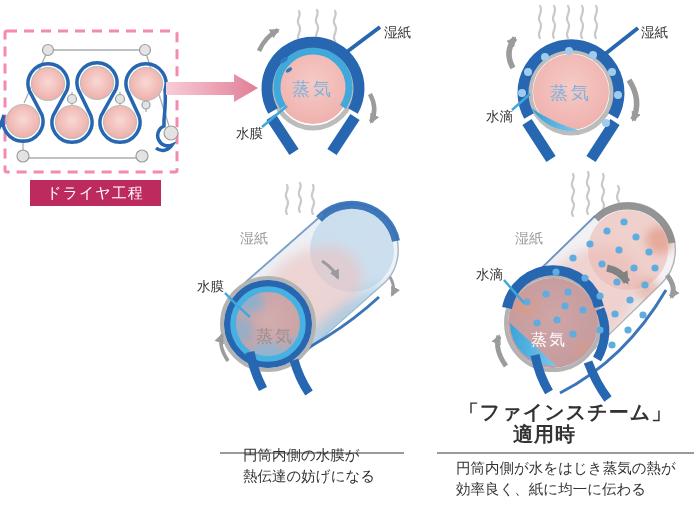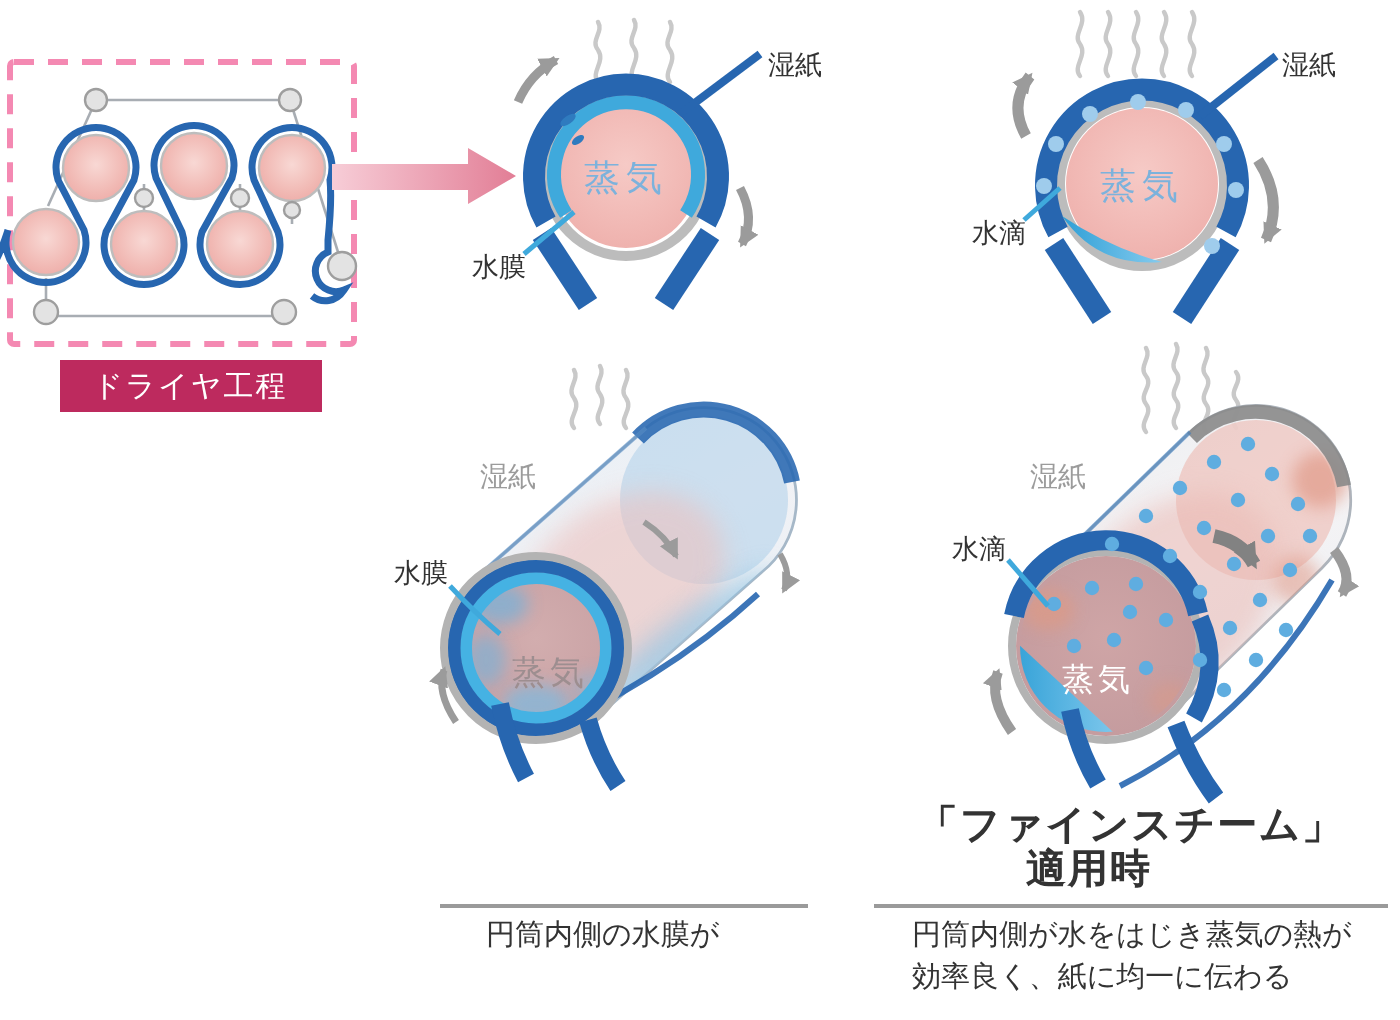--- a/index.html
+++ b/index.html
@@ -273,22 +273,23 @@
     <path d="M 607,268 Q 621,271 627,282" fill="none" stroke="#828282" stroke-width="7" marker-end="url(#ad)"></path>
     <path d="M 667,275 Q 677,288 671,297" fill="none" stroke="#9b9b9b" stroke-width="5" marker-end="url(#ag)"></path>
     <path d="M 506,366 Q 494,349 499,336" fill="none" stroke="#9b9b9b" stroke-width="5" marker-end="url(#ag)"></path>
     <text x="515" y="243" font-size="14" fill="#9b9b9b">湿紙</text>
     <path d="M 504,280 L 524,303" stroke="#3fa9dc" stroke-width="2.5"></path>
     <text x="476" y="279" font-size="13.5" fill="#333">水滴</text>
   </g>
 </svg>
 
   <div class="cap-div" style="left:220px;top:452px;width:184px;"></div>
-  <div class="cap cap-body" style="left:243px;top:458px;width:170px;">
+  <div class="cap cap-body" style="left:243px;top:445px;width:170px;">
     <div>円筒内側の水膜が</div>
+    <div>熱伝達の妨げになる</div>
   </div>
 
   <div class="cap cap-title" style="left:437px;top:399px;width:257px;">「ファインスチーム」</div>
   <div class="cap cap-title" style="left:416px;top:421px;width:257px;">適用時</div>
   <div class="cap-div" style="left:437px;top:452px;width:257px;"></div>
   <div class="cap cap-body" style="left:456px;top:458px;width:244px;">
     <div>円筒内側が水をはじき蒸気の熱が</div>
     <div>効率良く、紙に均一に伝わる</div>
   </div>
 </div>

